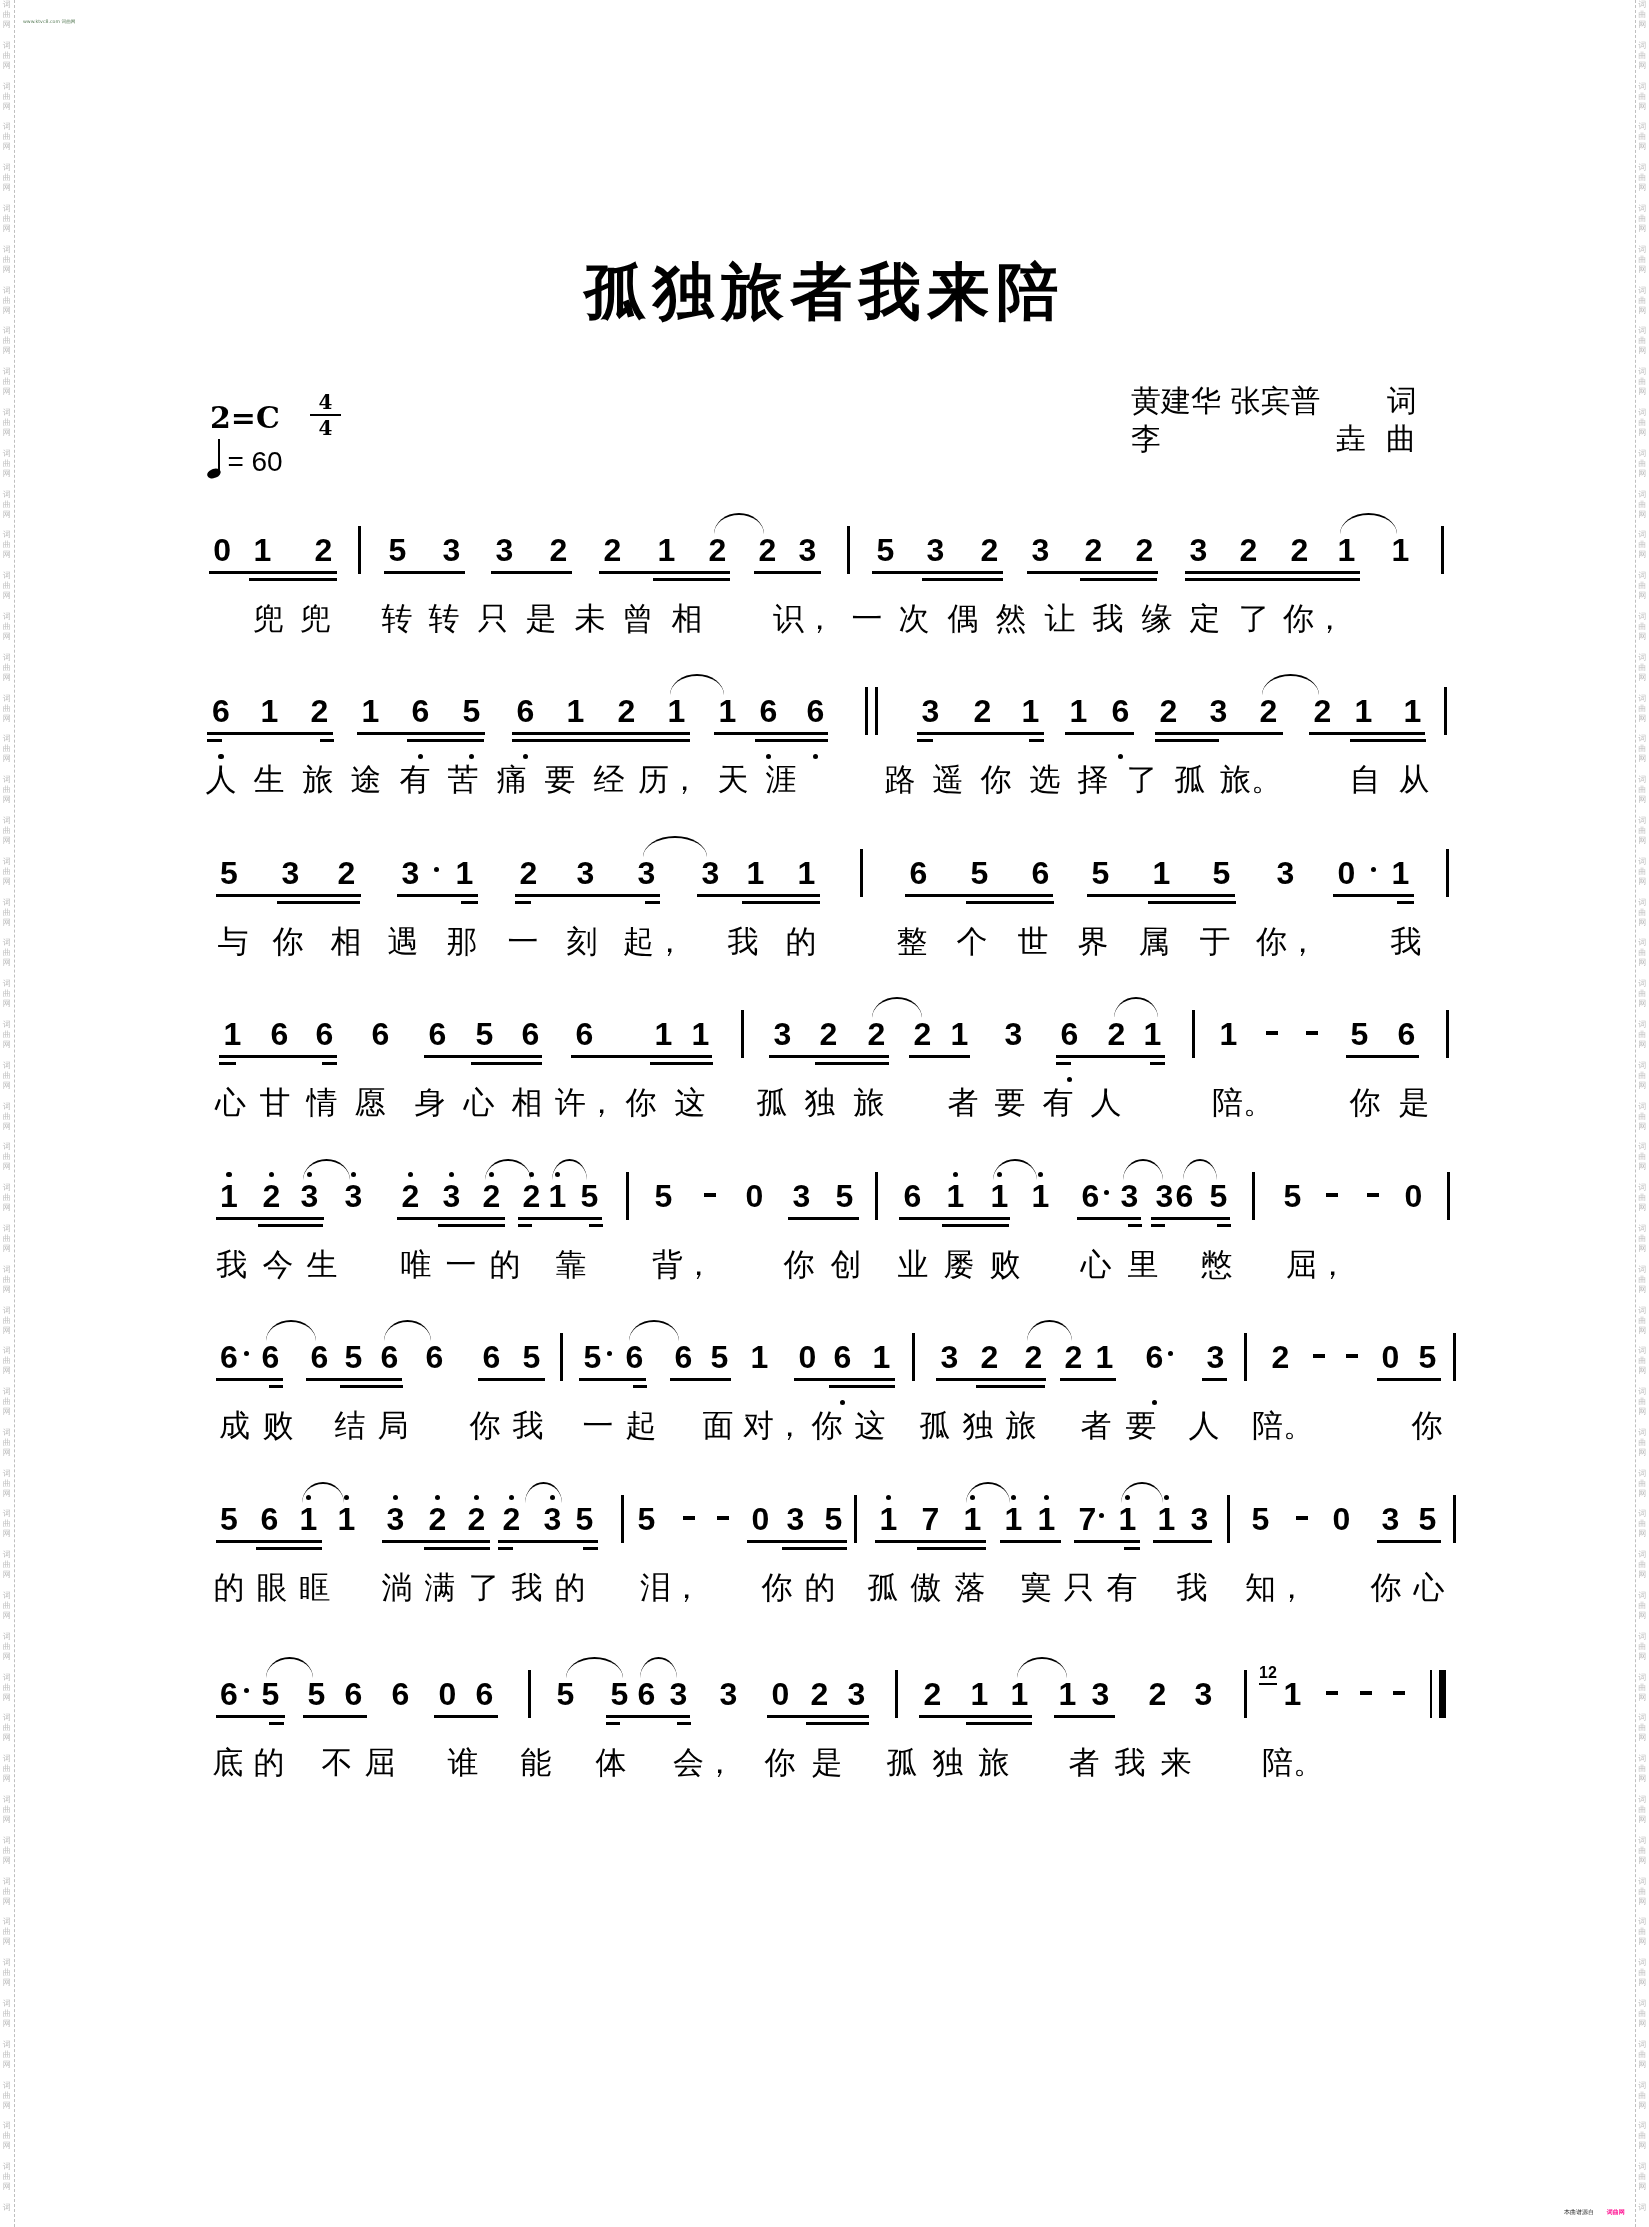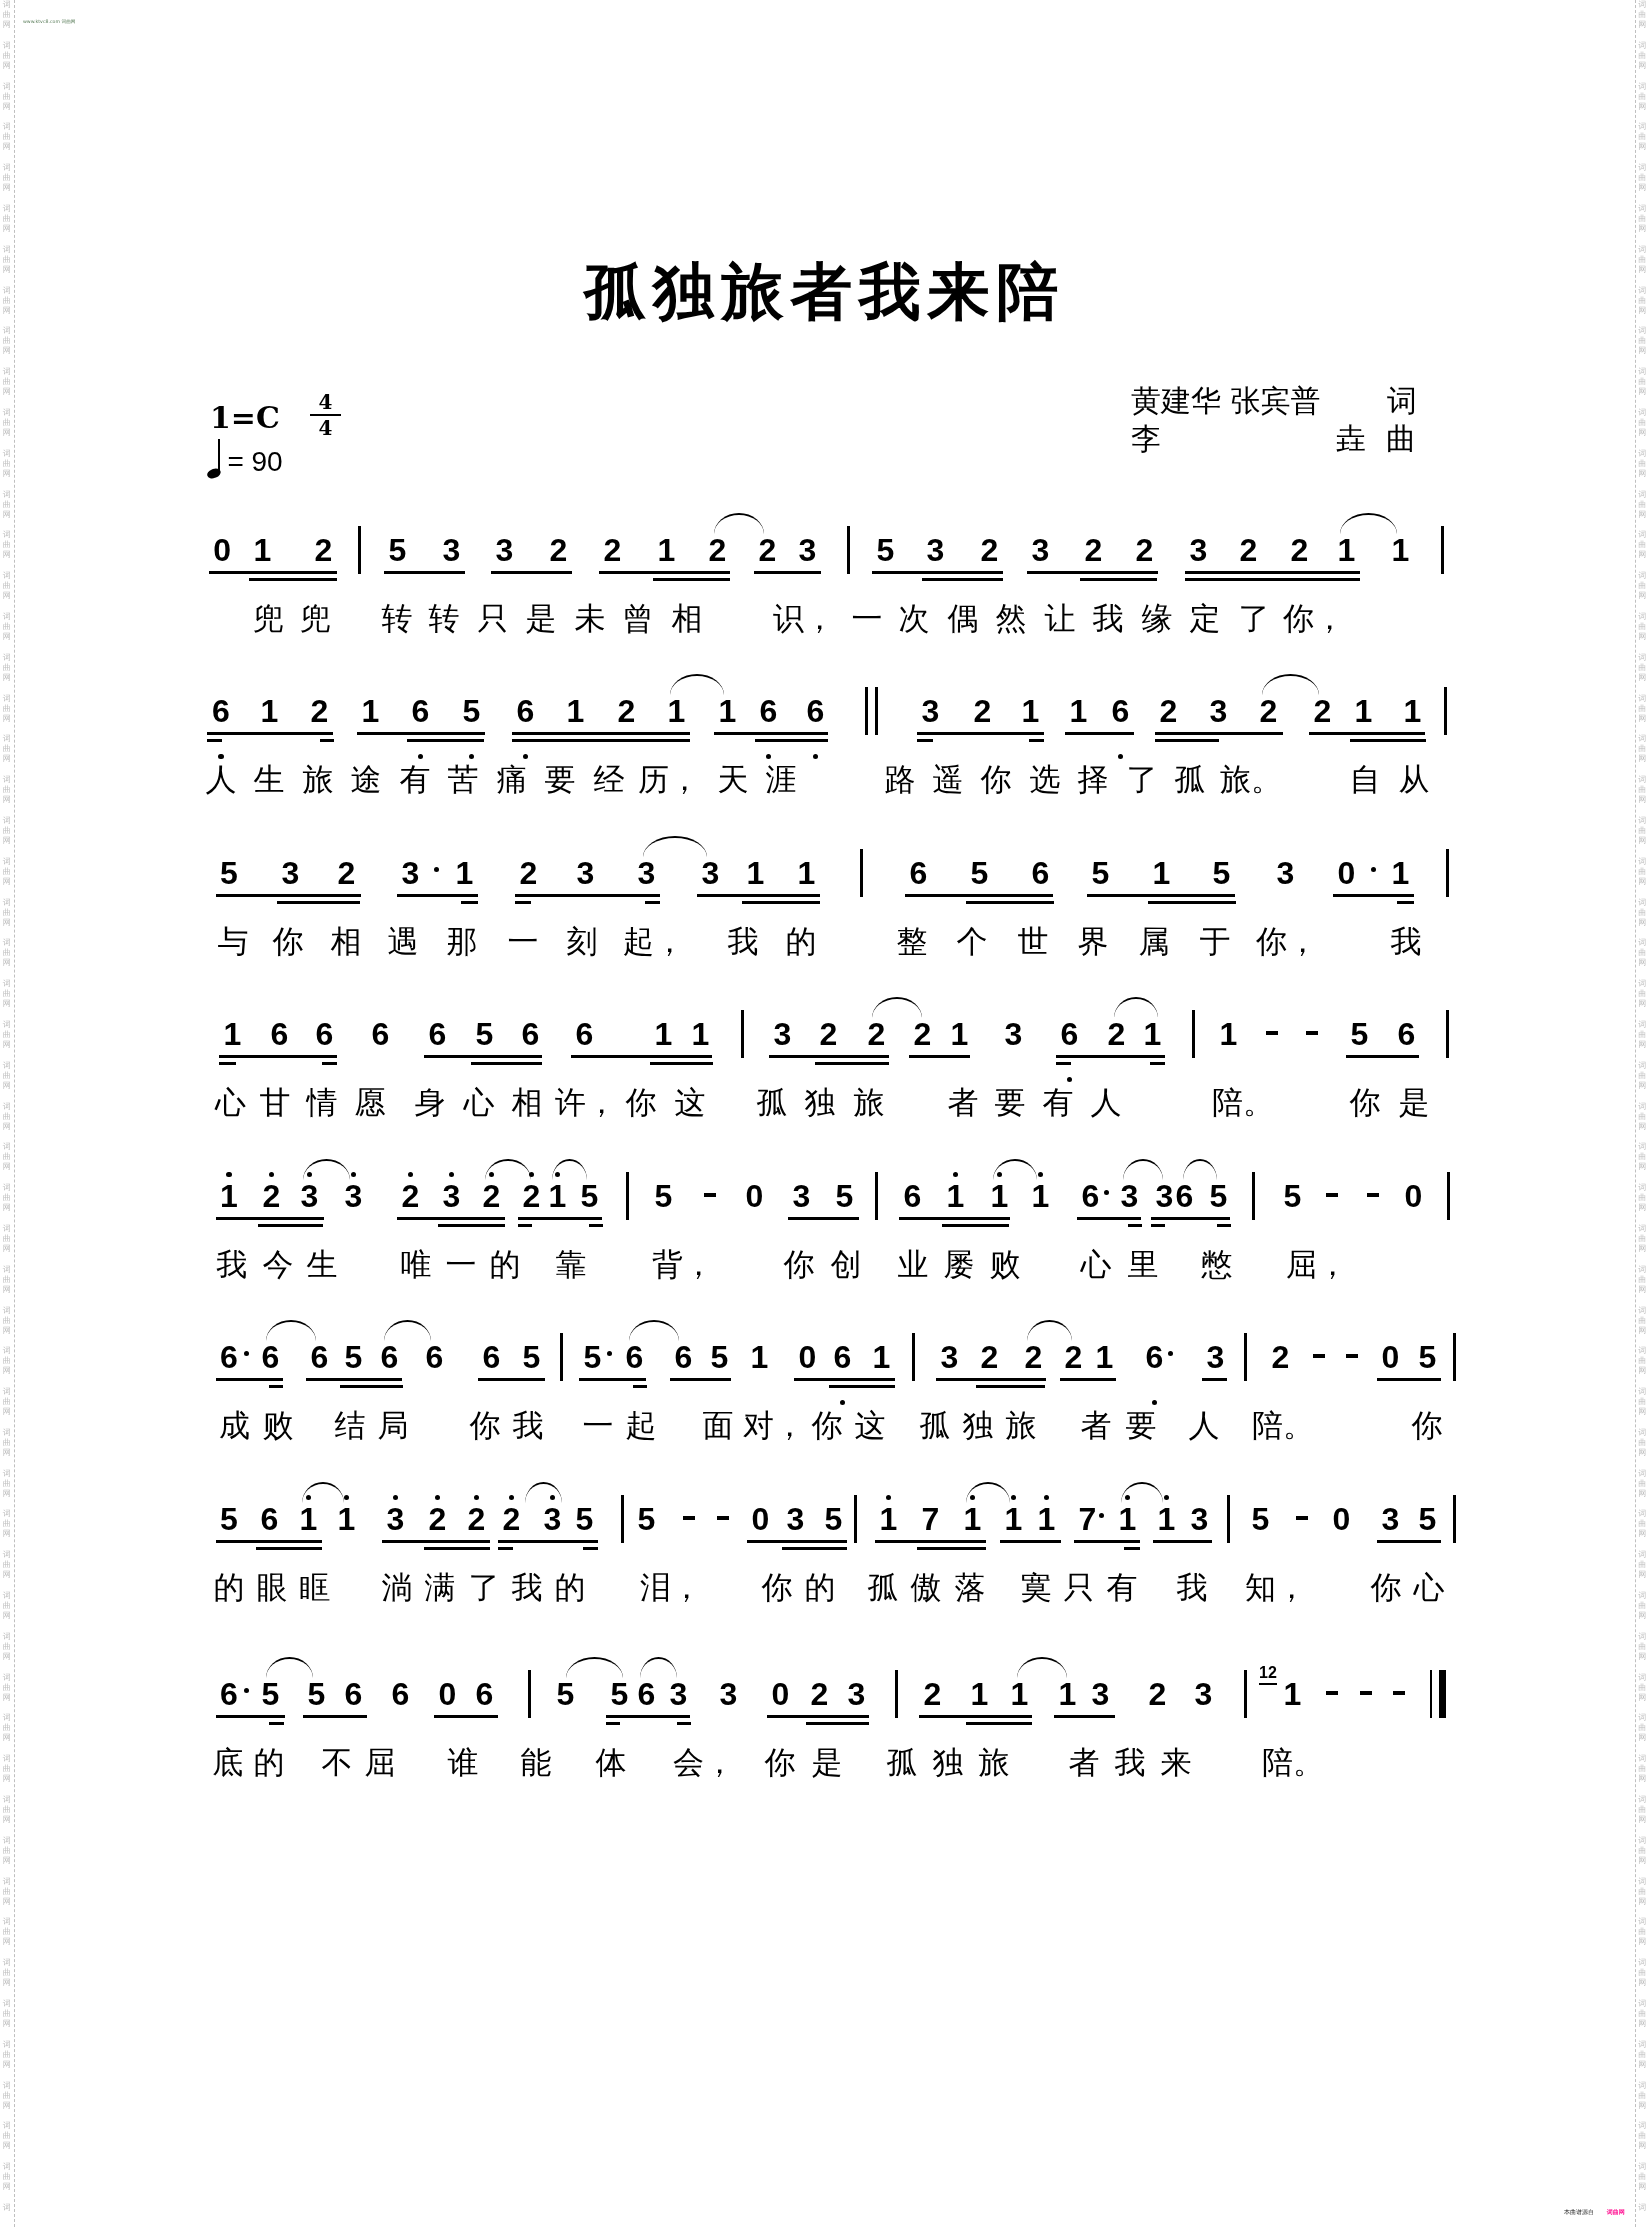--- a/index.html
+++ b/index.html
@@ -613,29 +613,29 @@
       <span>词</span>
     </div>
   </div>
 <div class="dash-line left"></div>
 <div class="dash-line right"></div>
 
 <div class="site-mark">www.ktvc8.com 词曲网</div>
 
 <h1 class="title" style="margin:0;">孤独旅者我来陪</h1>
 
-<div class="key">1=C</div>
+<div class="key">2=C</div>
 <div class="timesig">
   <span>4</span>
   <span class="bar"></span>
   <span>4</span>
 </div>
 <div class="tempo">
   <span class="notehead"></span>
-  <span>= 90</span>
+  <span>= 60</span>
 </div>
 
 <div class="credits">
   <div class="row">
     <span class="lyr-names">黄建华 张宾普</span>
     <span>词</span>
   </div>
   <div class="row">
     <span class="comp-a">李</span>
     <span class="comp-b" style="width:114px;">垚</span>

